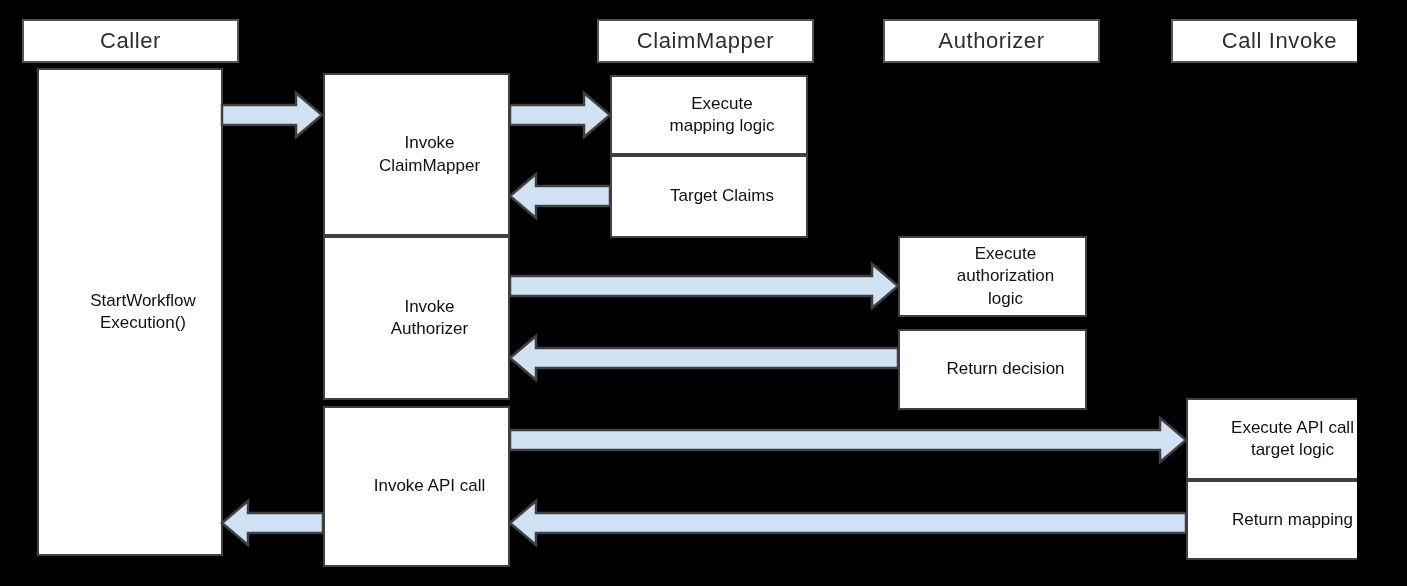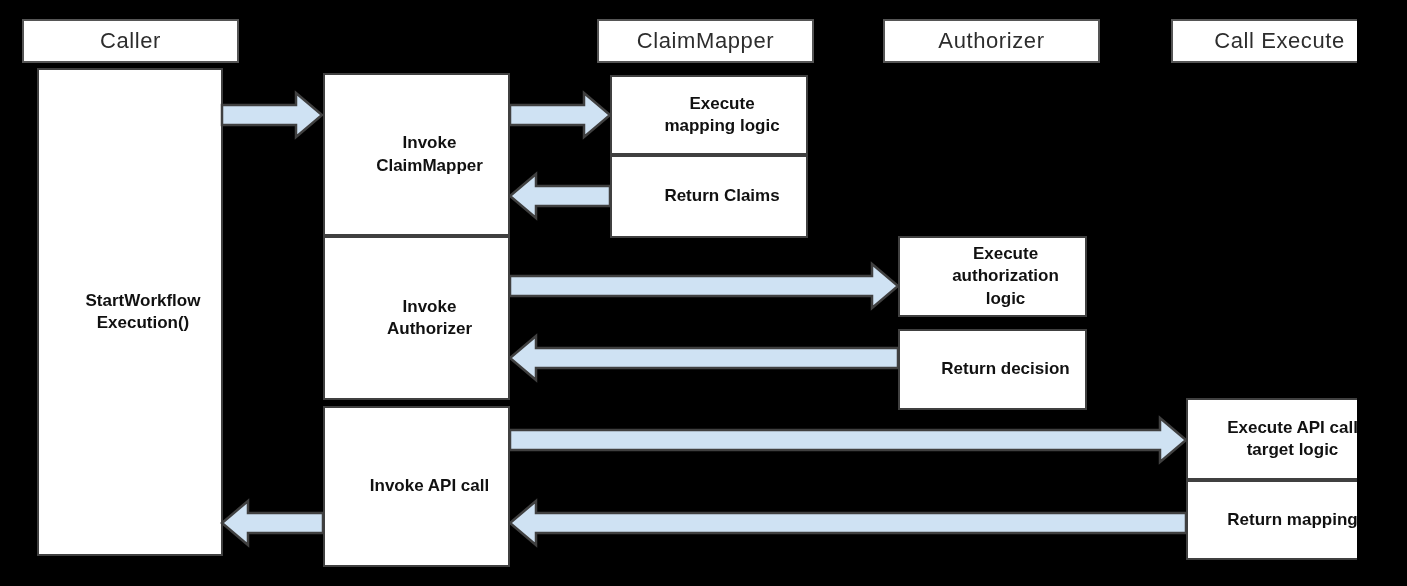--- a/index.html
+++ b/index.html
@@ -43,21 +43,21 @@
 
   .box{
     position:absolute;
     background:var(--box-fill);
     border:2px solid var(--box-border);
     display:flex;
     align-items:center;
     justify-content:center;
     text-align:center;
     font-size:17px;
-    font-weight:bold;
+    font-weight:normal;
     line-height:1.32;
     color:var(--activity-text);
     white-space:pre-line;
     padding-left:26px;
   }
   .b-caller{left:37px;top:68px;width:186px;height:488px;align-items:center;}
   .b-f1{left:323px;top:73px;width:187px;height:163px;}
   .b-f2{left:323px;top:236px;width:187px;height:164px;}
   .b-f3{left:323px;top:406px;width:187px;height:161px;}
   .b-c1{left:610px;top:75px;width:198px;height:80px;}
@@ -84,34 +84,34 @@
   .a8{left:221px;top:499px;}
 </style>
 </head>
 <body>
 
 <div class="stage">
 
   <div class="hdr h-caller">Caller</div>
   <div class="hdr h-claimmapper">ClaimMapper</div>
   <div class="hdr h-authorizer">Authorizer</div>
-  <div class="hdr h-calltarget">Call Execute</div>
+  <div class="hdr h-calltarget">Call Invoke</div>
 
   <div class="box b-caller">StartWorkflow
 Execution()</div>
 
   <div class="box b-f1">Invoke
 ClaimMapper</div>
   <div class="box b-f2">Invoke
 Authorizer</div>
   <div class="box b-f3">Invoke API call</div>
 
   <div class="box b-c1">Execute
 mapping logic</div>
-  <div class="box b-c2">Return Claims</div>
+  <div class="box b-c2">Target Claims</div>
 
   <div class="box b-a1">Execute
 authorization
 logic</div>
   <div class="box b-a2">Return decision</div>
 
   <div class="box b-t1">Execute API call
 target logic</div>
   <div class="box b-t2">Return mapping</div>
 

